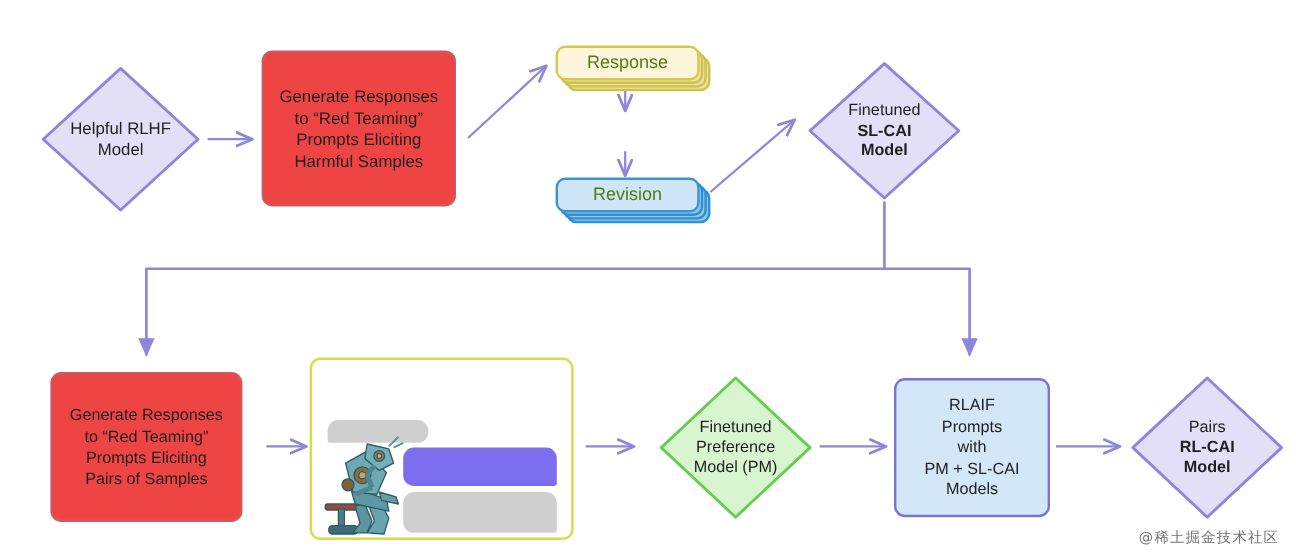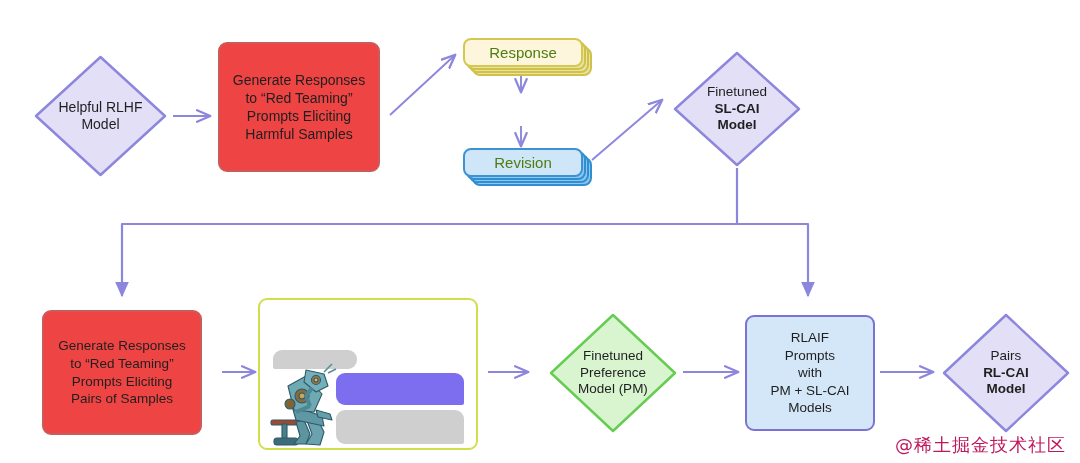--- a/index.html
+++ b/index.html
@@ -39,21 +39,21 @@
   #cai-title{position:absolute;left:0;right:0;top:8px;text-align:center;
              font-size:14.5px;line-height:1.35;color:#1f1f1f;}
   .bubble{position:absolute;border-radius:9px;}
   .bubble.gray{background:#cfcfcf;}
   .bubble.purple{background:#7d6ef0;}
 
   
   svg.conn{position:absolute;left:0;top:0;width:1080px;height:463px;overflow:visible;}
 
   
-  #watermark{position:absolute;right:14px;bottom:6px;font-size:18px;color:#be185d;
+  #watermark{position:absolute;right:14px;bottom:6px;font-size:12px;color:#737373;
              letter-spacing:1px;font-family:"DejaVu Sans",sans-serif;white-space:nowrap;}
 </style>
 </head>
 <body>
 
 <div id="canvas">
 
   <svg class="conn" viewBox="0 0 1080 463">
     <defs>
       <marker id="ah" markerWidth="9" markerHeight="9" refX="7.2" refY="3.6" orient="auto" markerUnits="strokeWidth">

